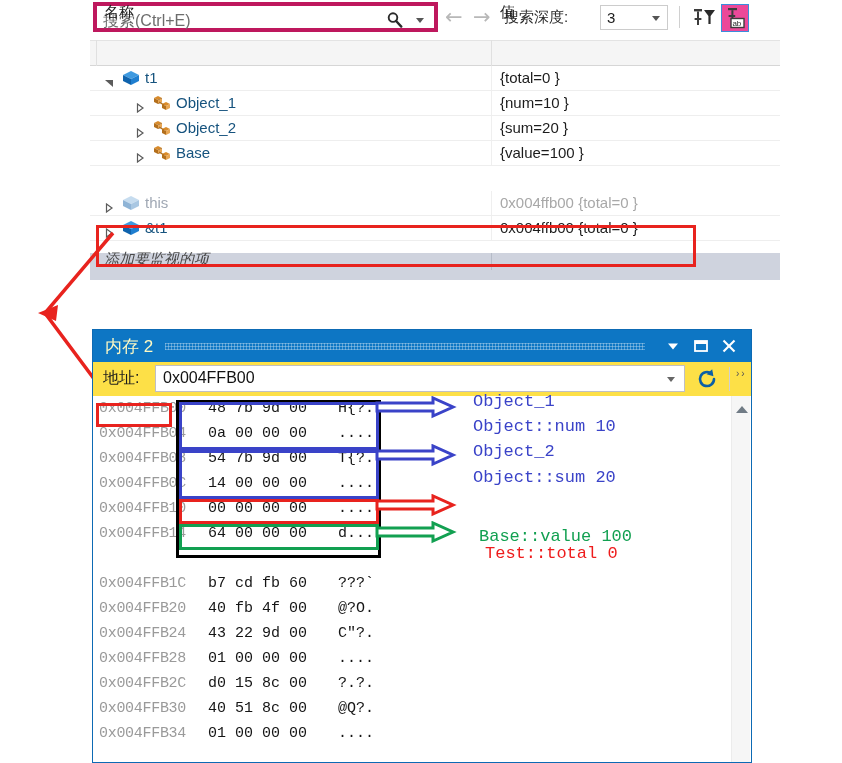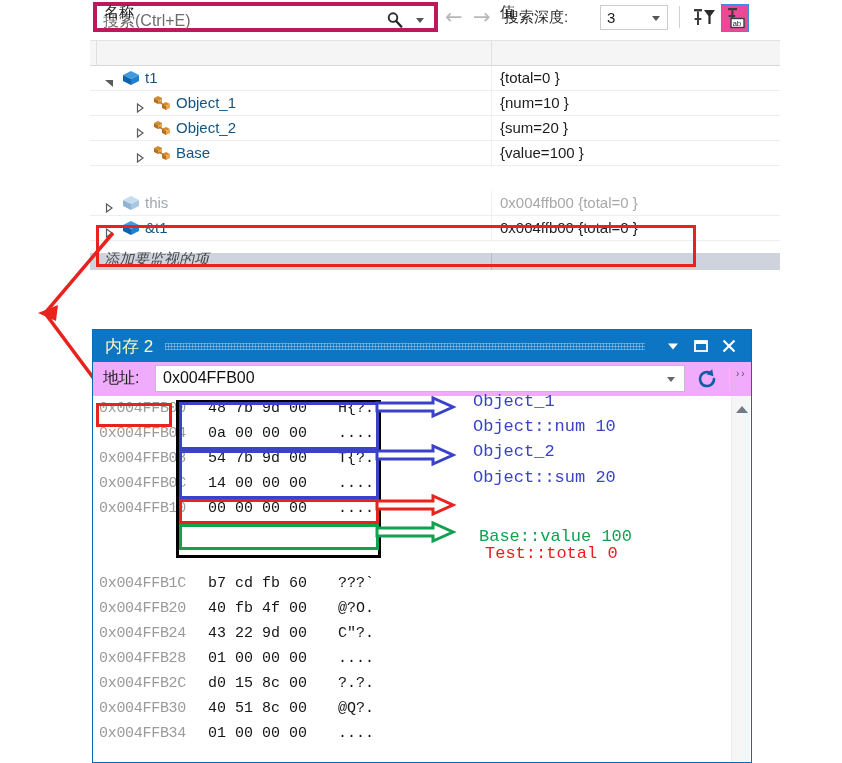--- a/index.html
+++ b/index.html
@@ -212,21 +212,21 @@
     position: absolute;
     top: 4px;
     width: 18px;
     height: 17px;
   }
   .addrow {
     position: absolute;
     left: 0px;
     top: 253px;
     width: 690px;
-    height: 17px;
+    height: 27px;
     background: #cfd3de;
   }
   .addrow-text {
     position: absolute;
     left: 14px;
     top: -3px;
     font-size: 15px;
     font-style: italic;
     color: #4a4a4a;
     white-space: nowrap;
@@ -301,21 +301,21 @@
   #mem-btn-caret { right: 68px; }
   #mem-btn-max   { right: 40px; }
   #mem-btn-close { right: 12px; }
 
   #mem-addrbar {
     position: absolute;
     left: 0;
     top: 32px;
     width: 100%;
     height: 52px;
-    background: #f0abfc;
+    background: #fde047;
     border-bottom: 1px solid #dcdce0;
     box-sizing: border-box;
     text-align: right;
   }
   #mem-addr-label {
     position: absolute;
     left: 10px;
     top: 6px;
     font-size: 16px;
     color: #1c1c1c;
@@ -700,20 +700,25 @@
         <div class="mem-line" style="top: 79px;">
           <div class="mem-addr">0x004FFB0C</div>
           <div class="mem-hex">14 00 00 00</div>
           <div class="mem-ascii">....</div>
         </div>
         <div class="mem-line" style="top: 104px;">
           <div class="mem-addr">0x004FFB10</div>
           <div class="mem-hex">00 00 00 00</div>
           <div class="mem-ascii">....</div>
         </div>
+        <div class="mem-line" style="top: 129px;">
+          <div class="mem-addr">0x004FFB14</div>
+          <div class="mem-hex">64 00 00 00</div>
+          <div class="mem-ascii">d...</div>
+        </div>
         <div class="mem-line" style="top: 179px;">
           <div class="mem-addr">0x004FFB1C</div>
           <div class="mem-hex">b7 cd fb 60</div>
           <div class="mem-ascii">???`</div>
         </div>
         <div class="mem-line" style="top: 204px;">
           <div class="mem-addr">0x004FFB20</div>
           <div class="mem-hex">40 fb 4f 00</div>
           <div class="mem-ascii">@?O.</div>
         </div>

